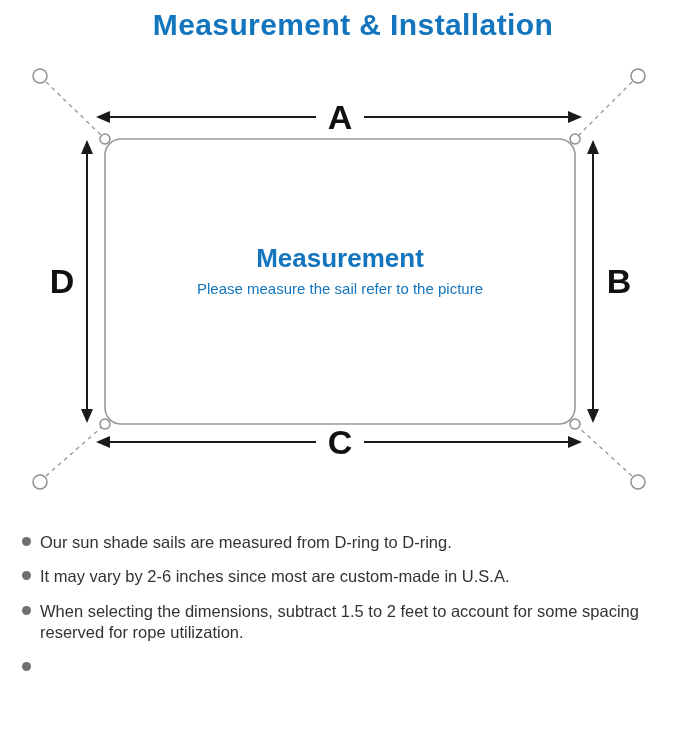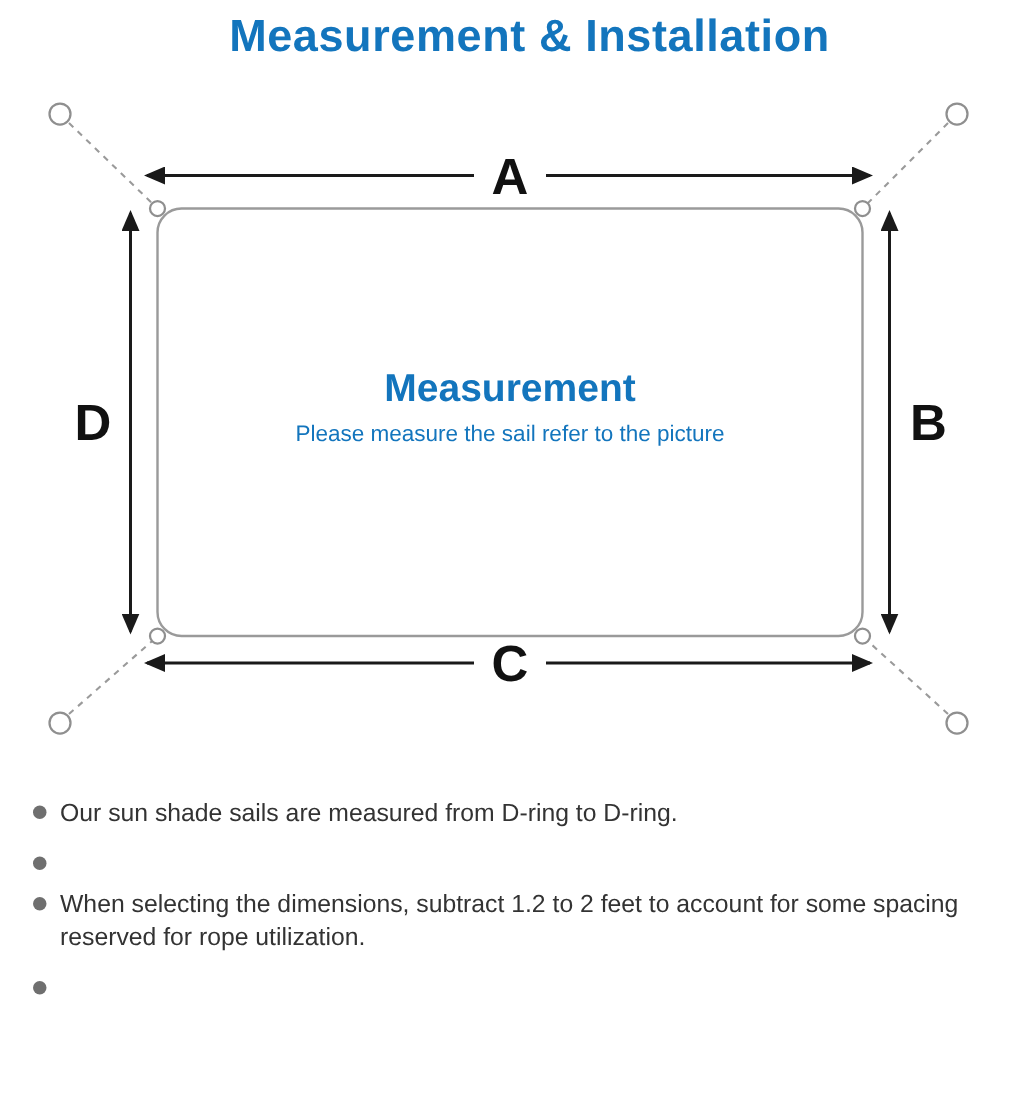--- a/index.html
+++ b/index.html
@@ -104,23 +104,24 @@
     </svg>
   </div>
 
   <ul class="notes">
     <li>
       <span class="dot"></span>
       <span>Our sun shade sails are measured from D-ring to D-ring.</span>
     </li>
     <li>
       <span class="dot"></span>
+      <span>It may vary by 2-6 inches since most are custom-made in U.S.A.</span>
     </li>
     <li>
       <span class="dot"></span>
-      <span>When selecting the dimensions, subtract 1.2 to 2 feet to account for some spacing reserved for rope utilization.</span>
+      <span>When selecting the dimensions, subtract 1.5 to 2 feet to account for some spacing reserved for rope utilization.</span>
     </li>
     <li>
       <span class="dot"></span>
     </li>
   </ul>
 
 </div>
 
 </body></html>

